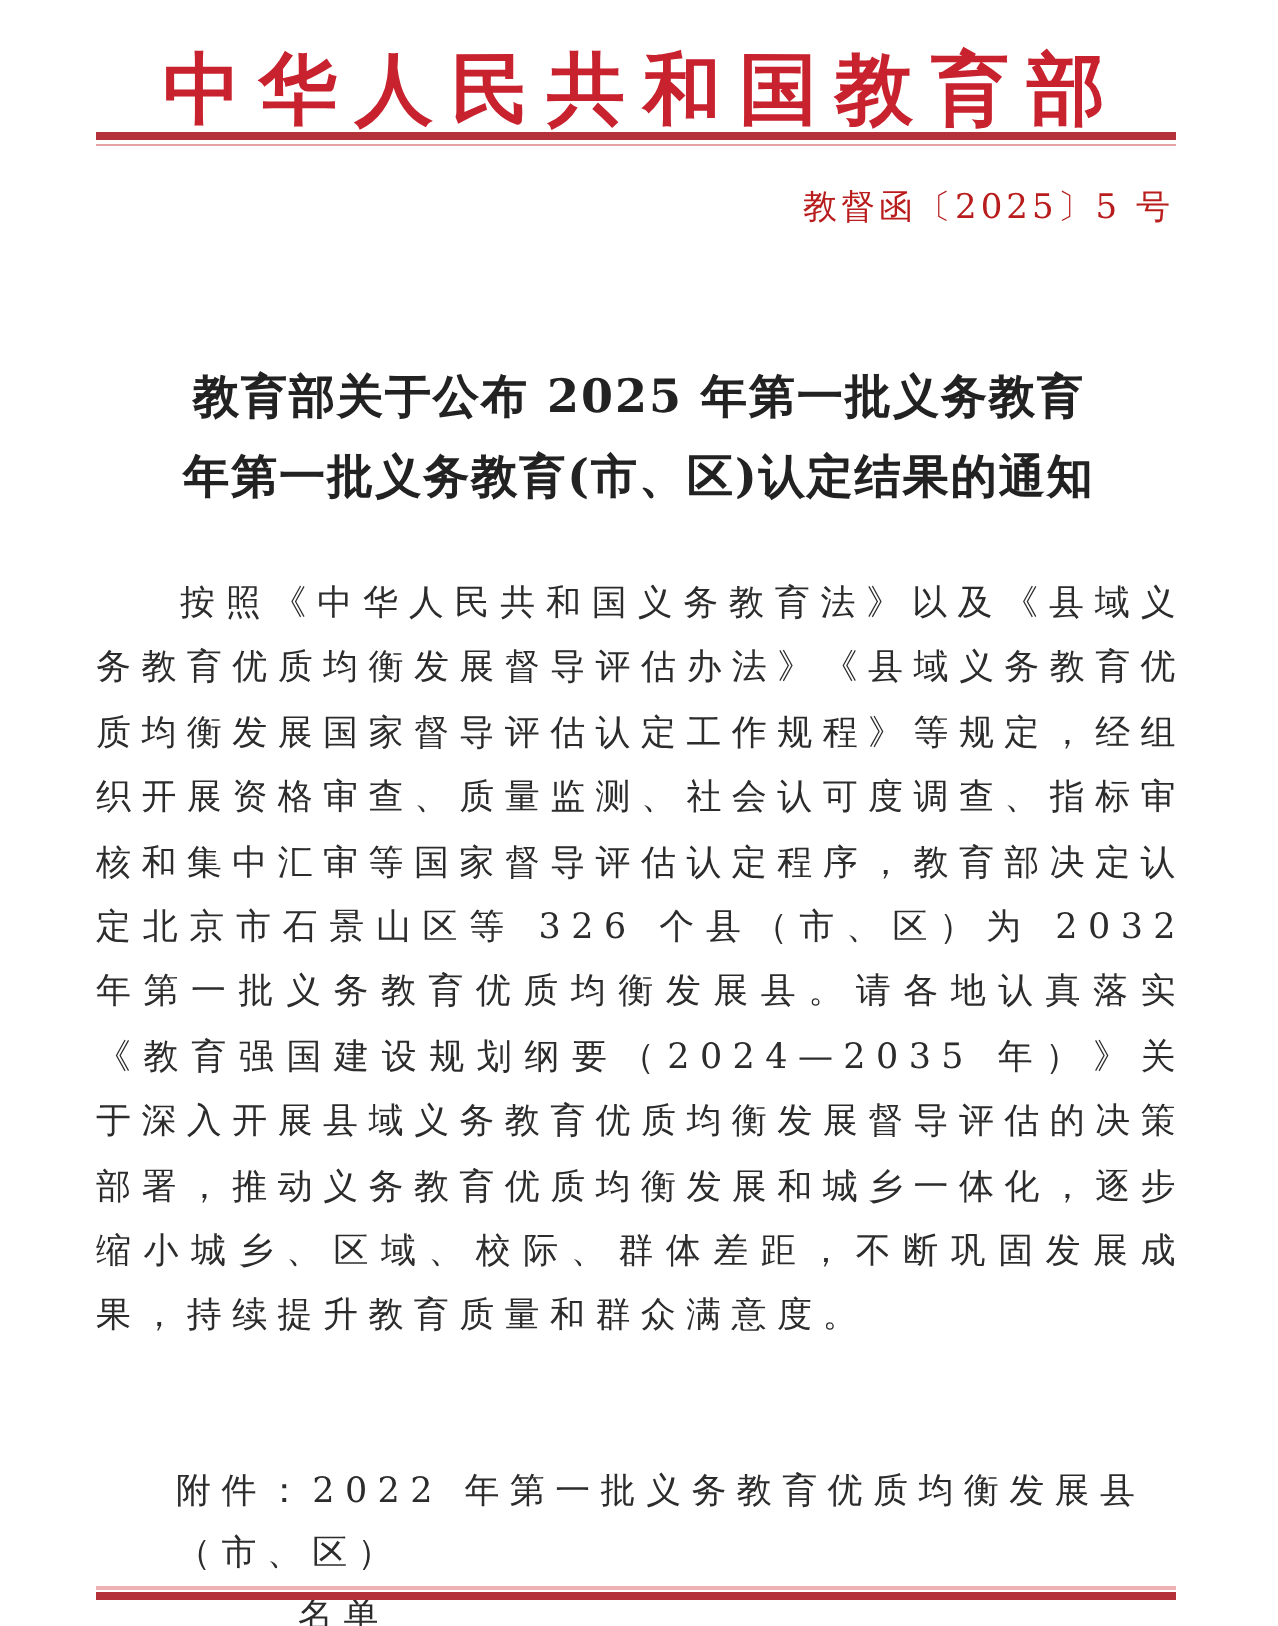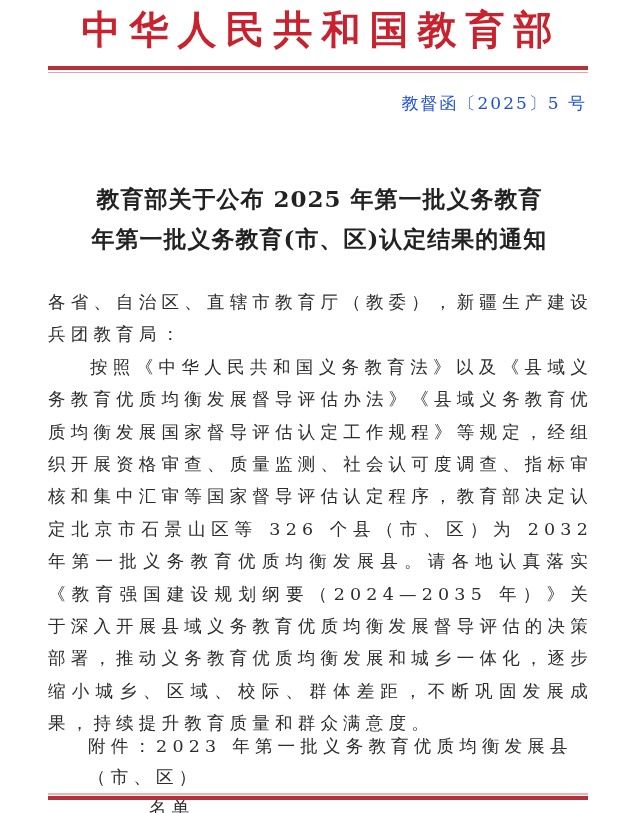--- a/index.html
+++ b/index.html
@@ -1,32 +1,32 @@
 <!DOCTYPE html>
 <html><head>
 <meta charset="utf-8">
 <style>
   html, body { margin:0; padding:0; }
   body {
     width:639px; height:813px; background:#ffffff; position:relative; overflow:hidden;
     font-family: "DejaVu Serif", "Liberation Serif", serif; color:#2a2a2a;
   }
   .masthead {
-    position:absolute; left:0; top:4px; width:639px; text-align:center;
+    position:absolute; left:0; top:20px; width:639px; text-align:center;
     font-family: "DejaVu Serif", "Liberation Serif", serif;
     font-size:39px; font-weight:bold; letter-spacing:9px; line-height:50px;
     color:#c8222e; padding-left:4px; box-sizing:border-box;
   }
   .rule { position:absolute; left:48px; width:540px; }
   .rule-top-thick { top:66px; height:4px; background:#b5313a; }
   .rule-top-thin  { top:72px; height:1px; background:#e6a3a6; }
   .rule-bot-thin  { top:793px; height:2px; background:#eeb2b4; }
   .rule-bot-thick { top:796px; height:4px; background:#b5313a; }
   .docnum {
-    position:absolute; right:52px; top:92px; font-size:17px; letter-spacing:2px; color:#1d4ed8;
+    position:absolute; right:52px; top:92px; font-size:17px; letter-spacing:2px; color:#b91c1c;
   }
   .title {
     position:absolute; left:0; width:639px; text-align:center;
     font-size:23px; font-weight:bold; color:#222; letter-spacing:1px; line-height:30px;
   }
   .title.l1 { top:184px; }
   .title.l2 { top:224px; }
   .body-text {
     position:absolute; left:48px; width:545px; top:286px;
     font-size:17.5px; line-height:32.4px; letter-spacing:5.2px; color:#2c2c2c;
@@ -46,23 +46,22 @@
 <div class="masthead">中华人民共和国教育部</div>
 <div class="rule rule-top-thick"></div>
 <div class="rule rule-top-thin"></div>
 
 <div class="docnum">教督函〔2025〕5 号</div>
 
 <div class="title l1">教育部关于公布 2025 年第一批义务教育</div>
 <div class="title l2">年第一批义务教育(市、区)认定结果的通知</div>
 
 <div class="body-text">
-  <p>各省、自治区、直辖市教育厅（教委），新疆生产建设兵团教育局：</p>
   <p class="indent">按照《中华人民共和国义务教育法》以及《县域义务教育优质均衡发展督导评估办法》《县域义务教育优质均衡发展国家督导评估认定工作规程》等规定，经组织开展资格审查、质量监测、社会认可度调查、指标审核和集中汇审等国家督导评估认定程序，教育部决定认定北京市石景山区等 326 个县（市、区）为 2032 年第一批义务教育优质均衡发展县。请各地认真落实《教育强国建设规划纲要（2024—2035 年）》关于深入开展县域义务教育优质均衡发展督导评估的决策部署，推动义务教育优质均衡发展和城乡一体化，逐步缩小城乡、区域、校际、群体差距，不断巩固发展成果，持续提升教育质量和群众满意度。</p>
 </div>
 
 <div class="attach">
-  <span>附件：</span><span>2023 年第一批义务教育优质均衡发展县（市、区）</span>
+  <span>附件：</span><span>2022 年第一批义务教育优质均衡发展县（市、区）</span>
   <span class="cont">名单</span>
 </div>
 
 <div class="rule rule-bot-thin"></div>
 <div class="rule rule-bot-thick"></div>
 
 </body></html>

